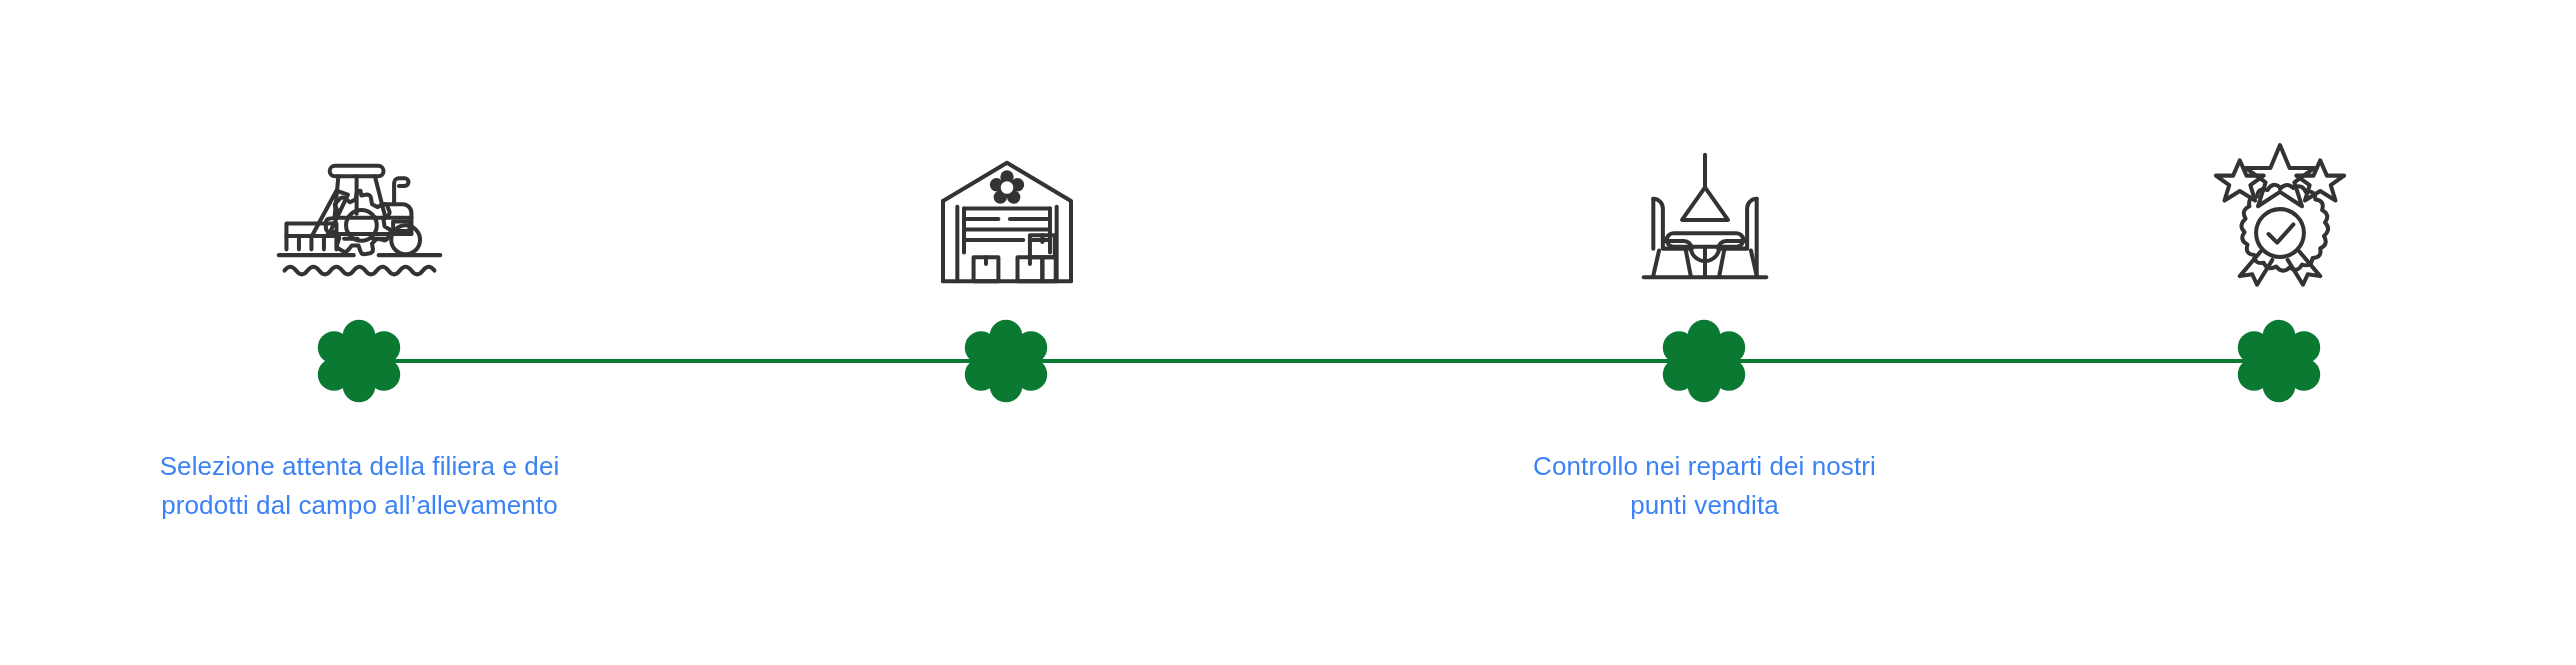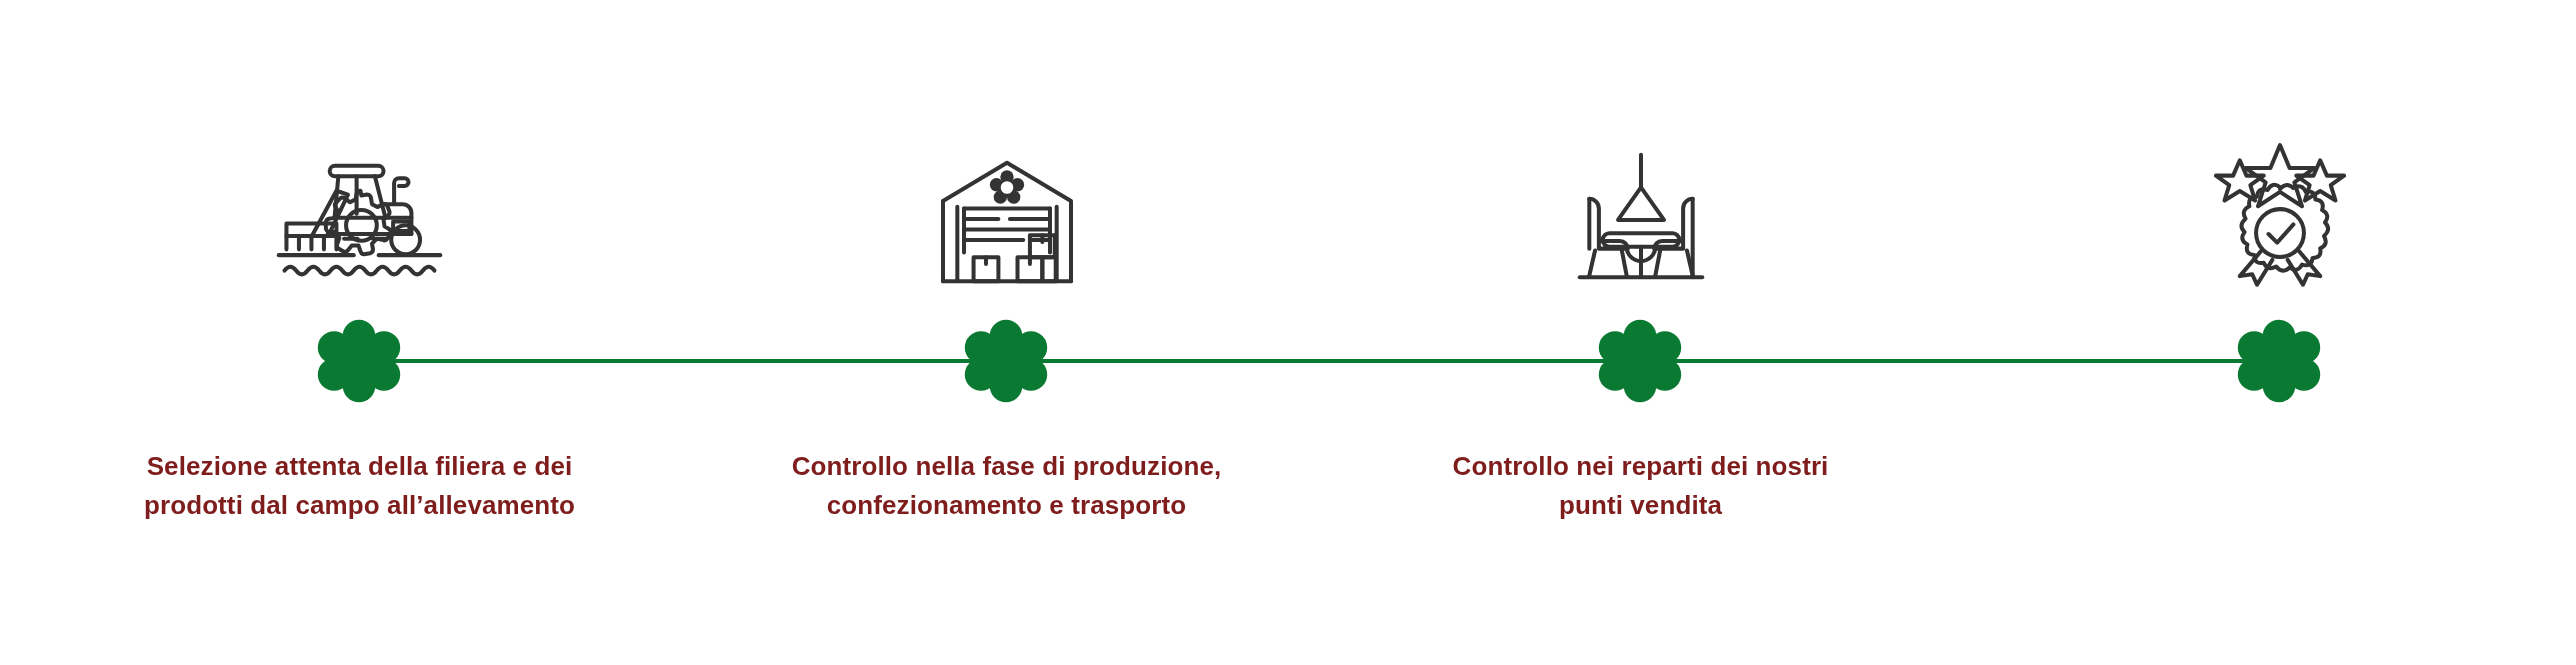--- a/index.html
+++ b/index.html
@@ -79,24 +79,23 @@
   
   .step-caption {
     position: absolute;
     left: 50%;
     top: 447px;
     width: 441px;
     margin-left: -220px;
     text-align: center;
     font-size: 26px;
     line-height: 39px;
-    color: #7f1d1d;
+    color: #3b82f6;
     letter-spacing: 0.1px;
     white-space: pre-line;
-    font-weight: bold;
   }
 </style>
 </head>
 <body>
 
 <div id="stage">
 
   <div class="timeline-line"></div>
 
   <div class="steps">
@@ -208,25 +207,23 @@
             <circle cx="48" cy="22" r="17"></circle>
             <circle cx="48" cy="74" r="17"></circle>
             <circle cx="22" cy="34" r="17"></circle>
             <circle cx="74" cy="34" r="17"></circle>
             <circle cx="22" cy="62" r="17"></circle>
             <circle cx="74" cy="62" r="17"></circle>
           </g>
         </svg>
       </div>
 
-      <div class="step-caption">Controllo nella fase di produzione,
-confezionamento e trasporto</div>
     </div>
 
-    <div class="step" style="left:1640px;">
+    <div class="step" style="left:1704px;">
 
       <div class="step-icon">
         <svg width="134" height="134" viewBox="0 0 140 140" fill="none" stroke="#333333" stroke-width="4.2" stroke-linecap="round" stroke-linejoin="round">
 
           <path d="M70 4 L70 38"></path>
           <path d="M70 38 L46 72 L94 72 Z"></path>
 
           <path d="M16 50 a10 10 0 0 1 10 10 L26 102 L56 102"></path>
           <path d="M16 50 L16 102"></path>
           <path d="M56 102 a8 8 0 0 0 -8 -8 L26 94"></path>

